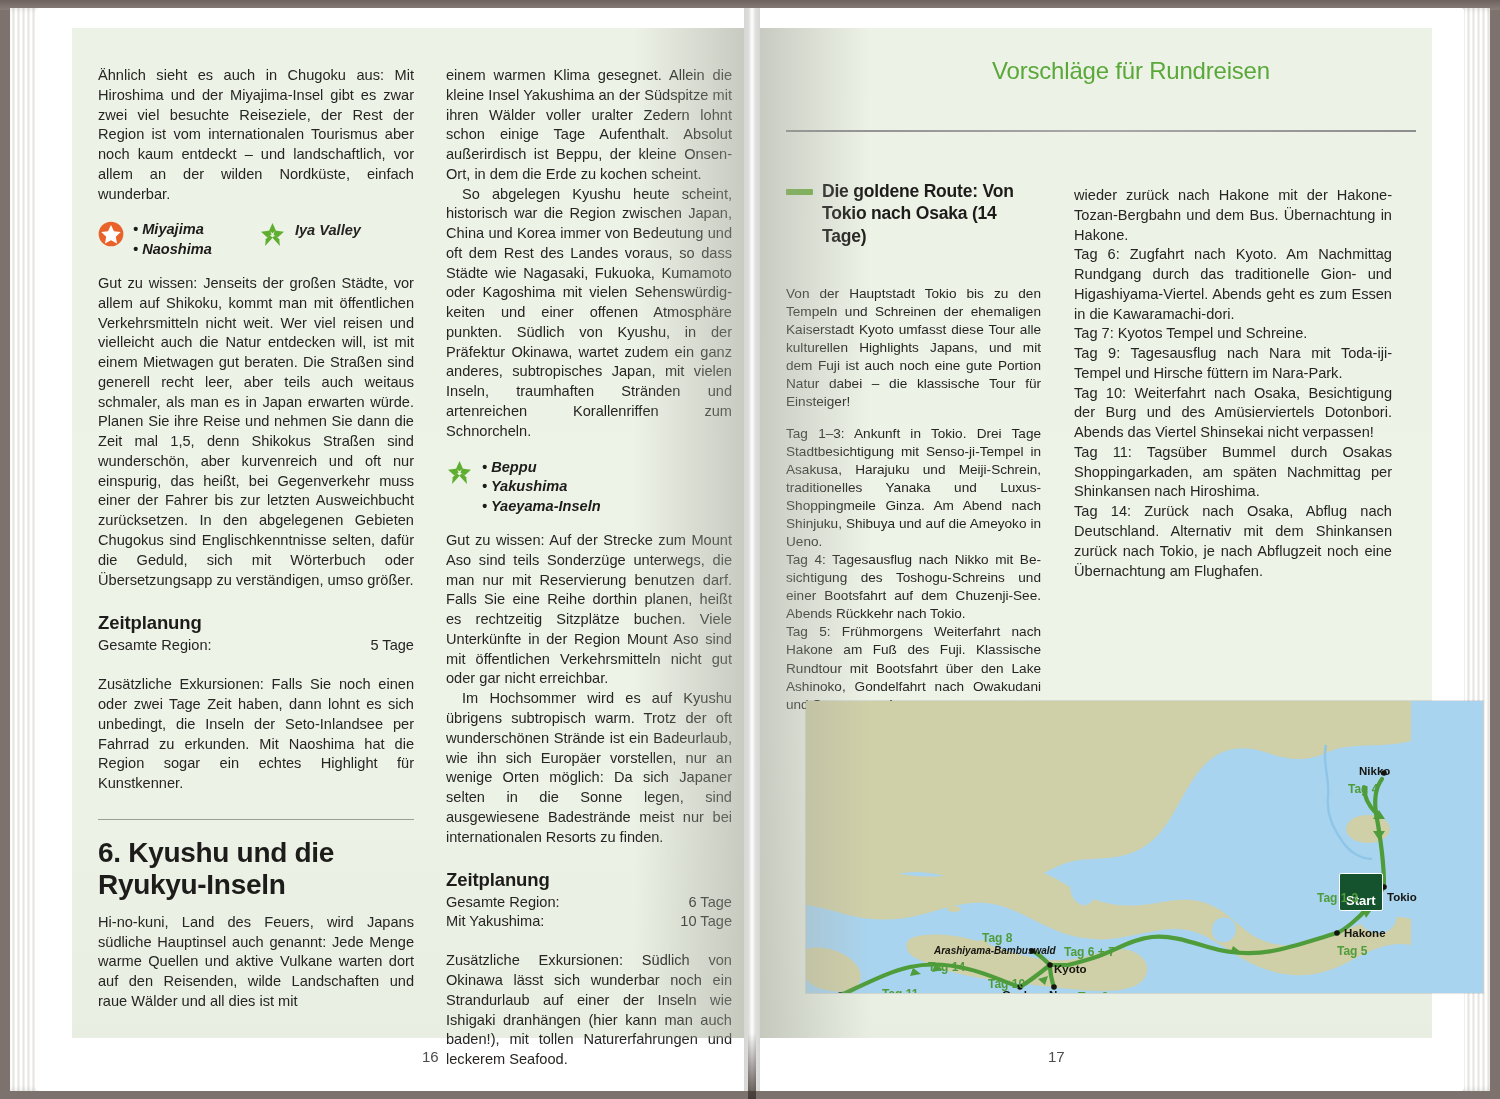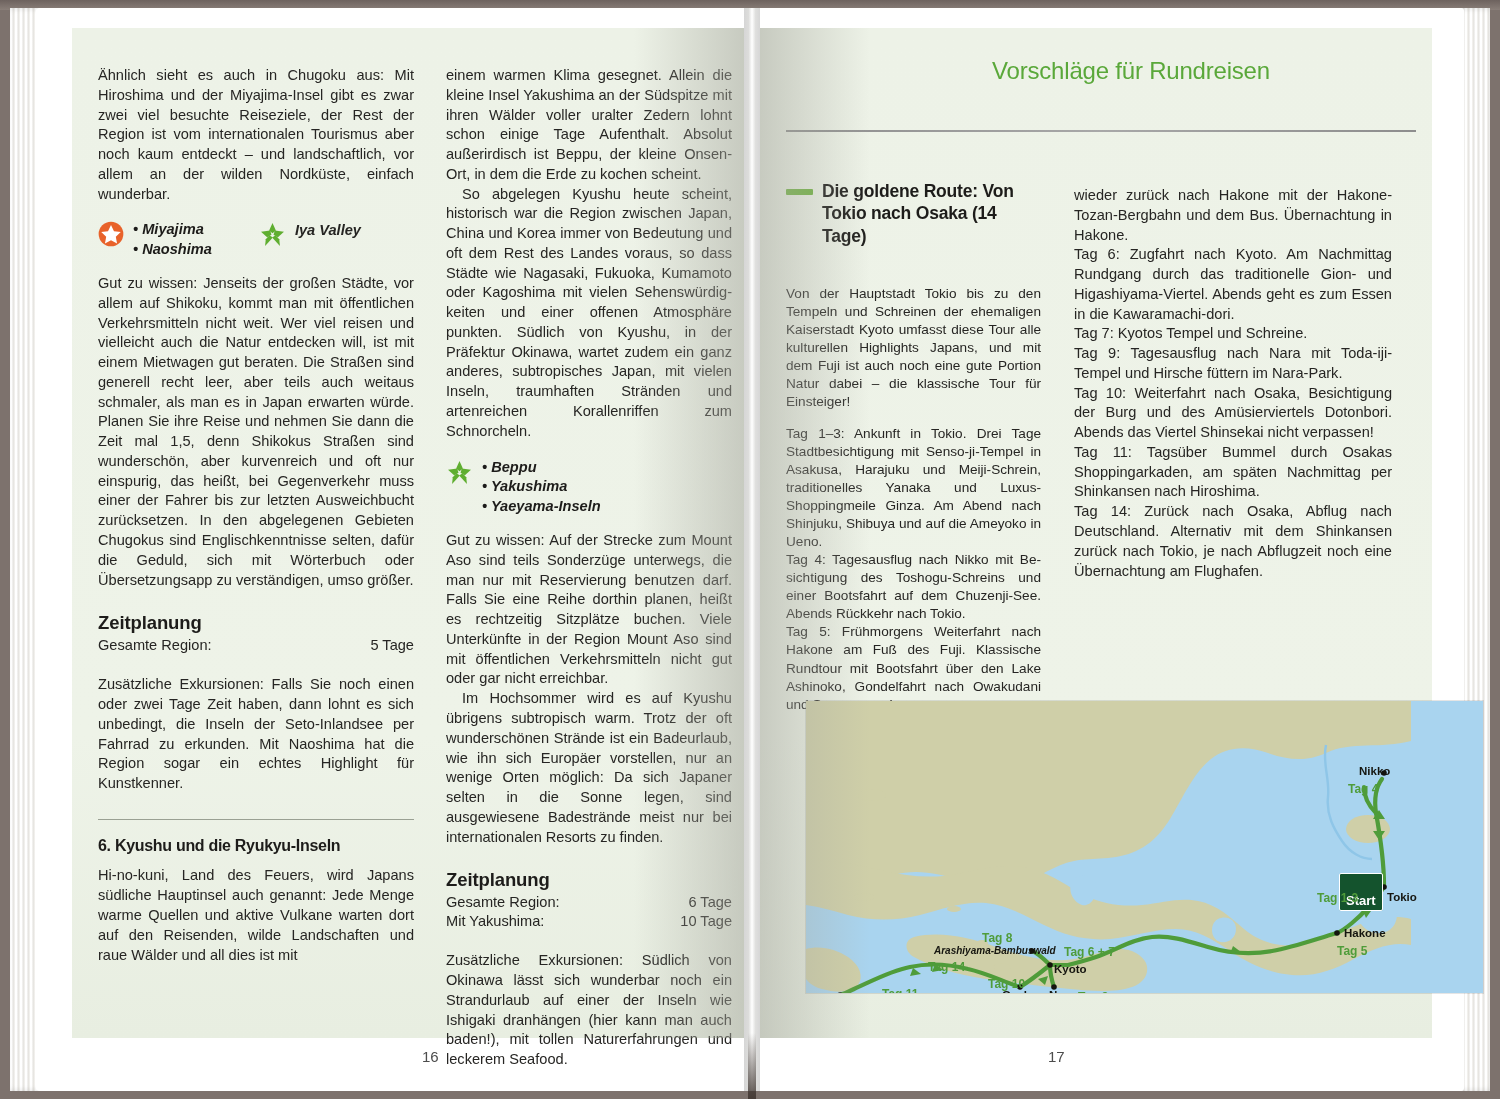--- a/index.html
+++ b/index.html
@@ -110,21 +110,21 @@
   .hl-items div { white-space: nowrap; }
   .hl-bullet::before { content:"• "; }
   .hl-plain { font-style:italic; font-weight:600; font-size:14.6px; line-height:1.36; padding-top:1px;}
 
   
   h3.sec {
     font-size: 18.5px; font-weight: 700; color:#1d1c1a;
     margin: 0 0 1px 0; letter-spacing:-0.1px;
   }
   h2.chapter {
-    font-size: 16px; font-weight: 700; color:#1d1c1a;
+    font-size: 28px; font-weight: 700; color:#1d1c1a;
     line-height:1.16; margin: 0 0 11px 0; letter-spacing:-0.3px;
     text-align:left;
   }
   .rule {
     height:1px; background:#9aa093; margin: 25px 0 17px 0; width:100%;
   }
   .timerow {
     display:flex; justify-content:space-between; align-items:baseline;
     font-size:14.6px; line-height:1.3; color:#262523;
   }

